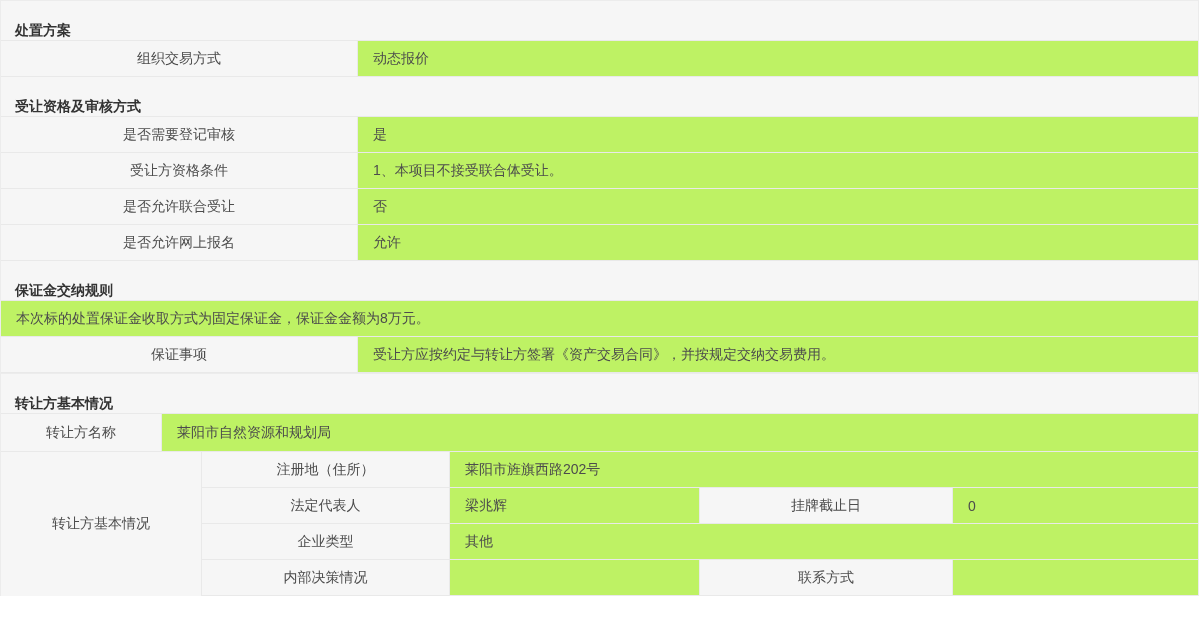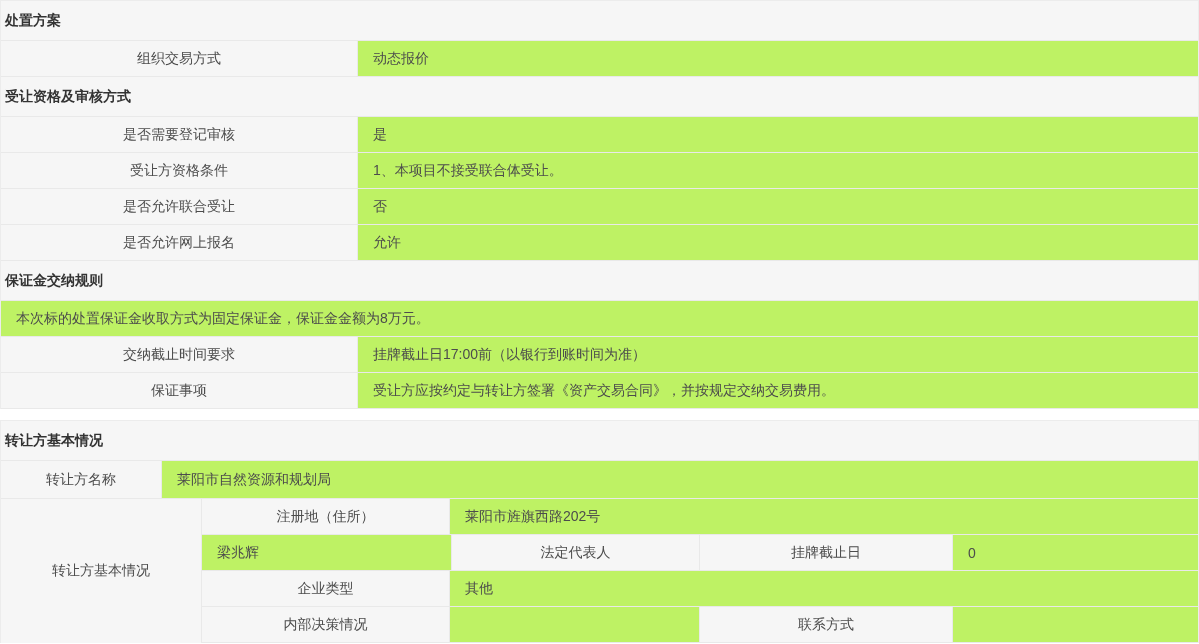--- a/index.html
+++ b/index.html
@@ -13,29 +13,29 @@
     width: 1199px;
     height: 644px;
     overflow: hidden;
     background: #ffffff;
   }
   .block {
     border: 1px solid #ececec;
     border-bottom: none;
     width: 100%;
   }
-  .block2 { margin-top: 11px; }
+  .block2 { }
 
   .sec-header {
     height: 40px;
     background: #f6f6f6;
     border-bottom: 1px solid #e9e9e9;
     display: flex;
-    align-items: center;
-    padding-left: 4px;
+    align-items: flex-end;
+    padding-left: 14px;
   }
   .sec-title {
     font-weight: bold;
     color: #333333;
   }
 
   .row { display: flex; height: 36px; border-bottom: 1px solid #e9e9e9; }
   .name-row { height: 38px; }
 
   .cell { display: flex; align-items: center; }
@@ -111,24 +111,20 @@
       <div class="cell value">允许</div>
     </div>
 
     <div class="sec-header">
       <span class="sec-title">保证金交纳规则</span>
     </div>
     <div class="row">
       <div class="cell value">本次标的处置保证金收取方式为固定保证金，保证金金额为8万元。</div>
     </div>
     <div class="row">
-      <div class="cell label">交纳截止时间要求</div>
-      <div class="cell value">挂牌截止日17:00前（以银行到账时间为准）</div>
-    </div>
-    <div class="row">
       <div class="cell label">保证事项</div>
       <div class="cell value">受让方应按约定与转让方签署《资产交易合同》，并按规定交纳交易费用。</div>
     </div>
 
   </div>
 
   <div class="block block2">
 
     <div class="sec-header">
       <span class="sec-title">转让方基本情况</span>
@@ -142,22 +138,22 @@
     <div class="group-row">
       <div class="outer-span">转让方基本情况</div>
       <div class="nested">
 
         <div class="nrow">
           <div class="cell label l2">注册地（住所）</div>
           <div class="cell value">莱阳市旌旗西路202号</div>
         </div>
 
         <div class="nrow">
+          <div class="cell label l2">法定代表人</div>
           <div class="cell value v1">梁兆辉</div>
-          <div class="cell label l2">法定代表人</div>
           <div class="cell label l3">挂牌截止日</div>
           <div class="cell value">0</div>
         </div>
 
         <div class="nrow">
           <div class="cell label l2">企业类型</div>
           <div class="cell value">其他</div>
         </div>
 
         <div class="nrow">

